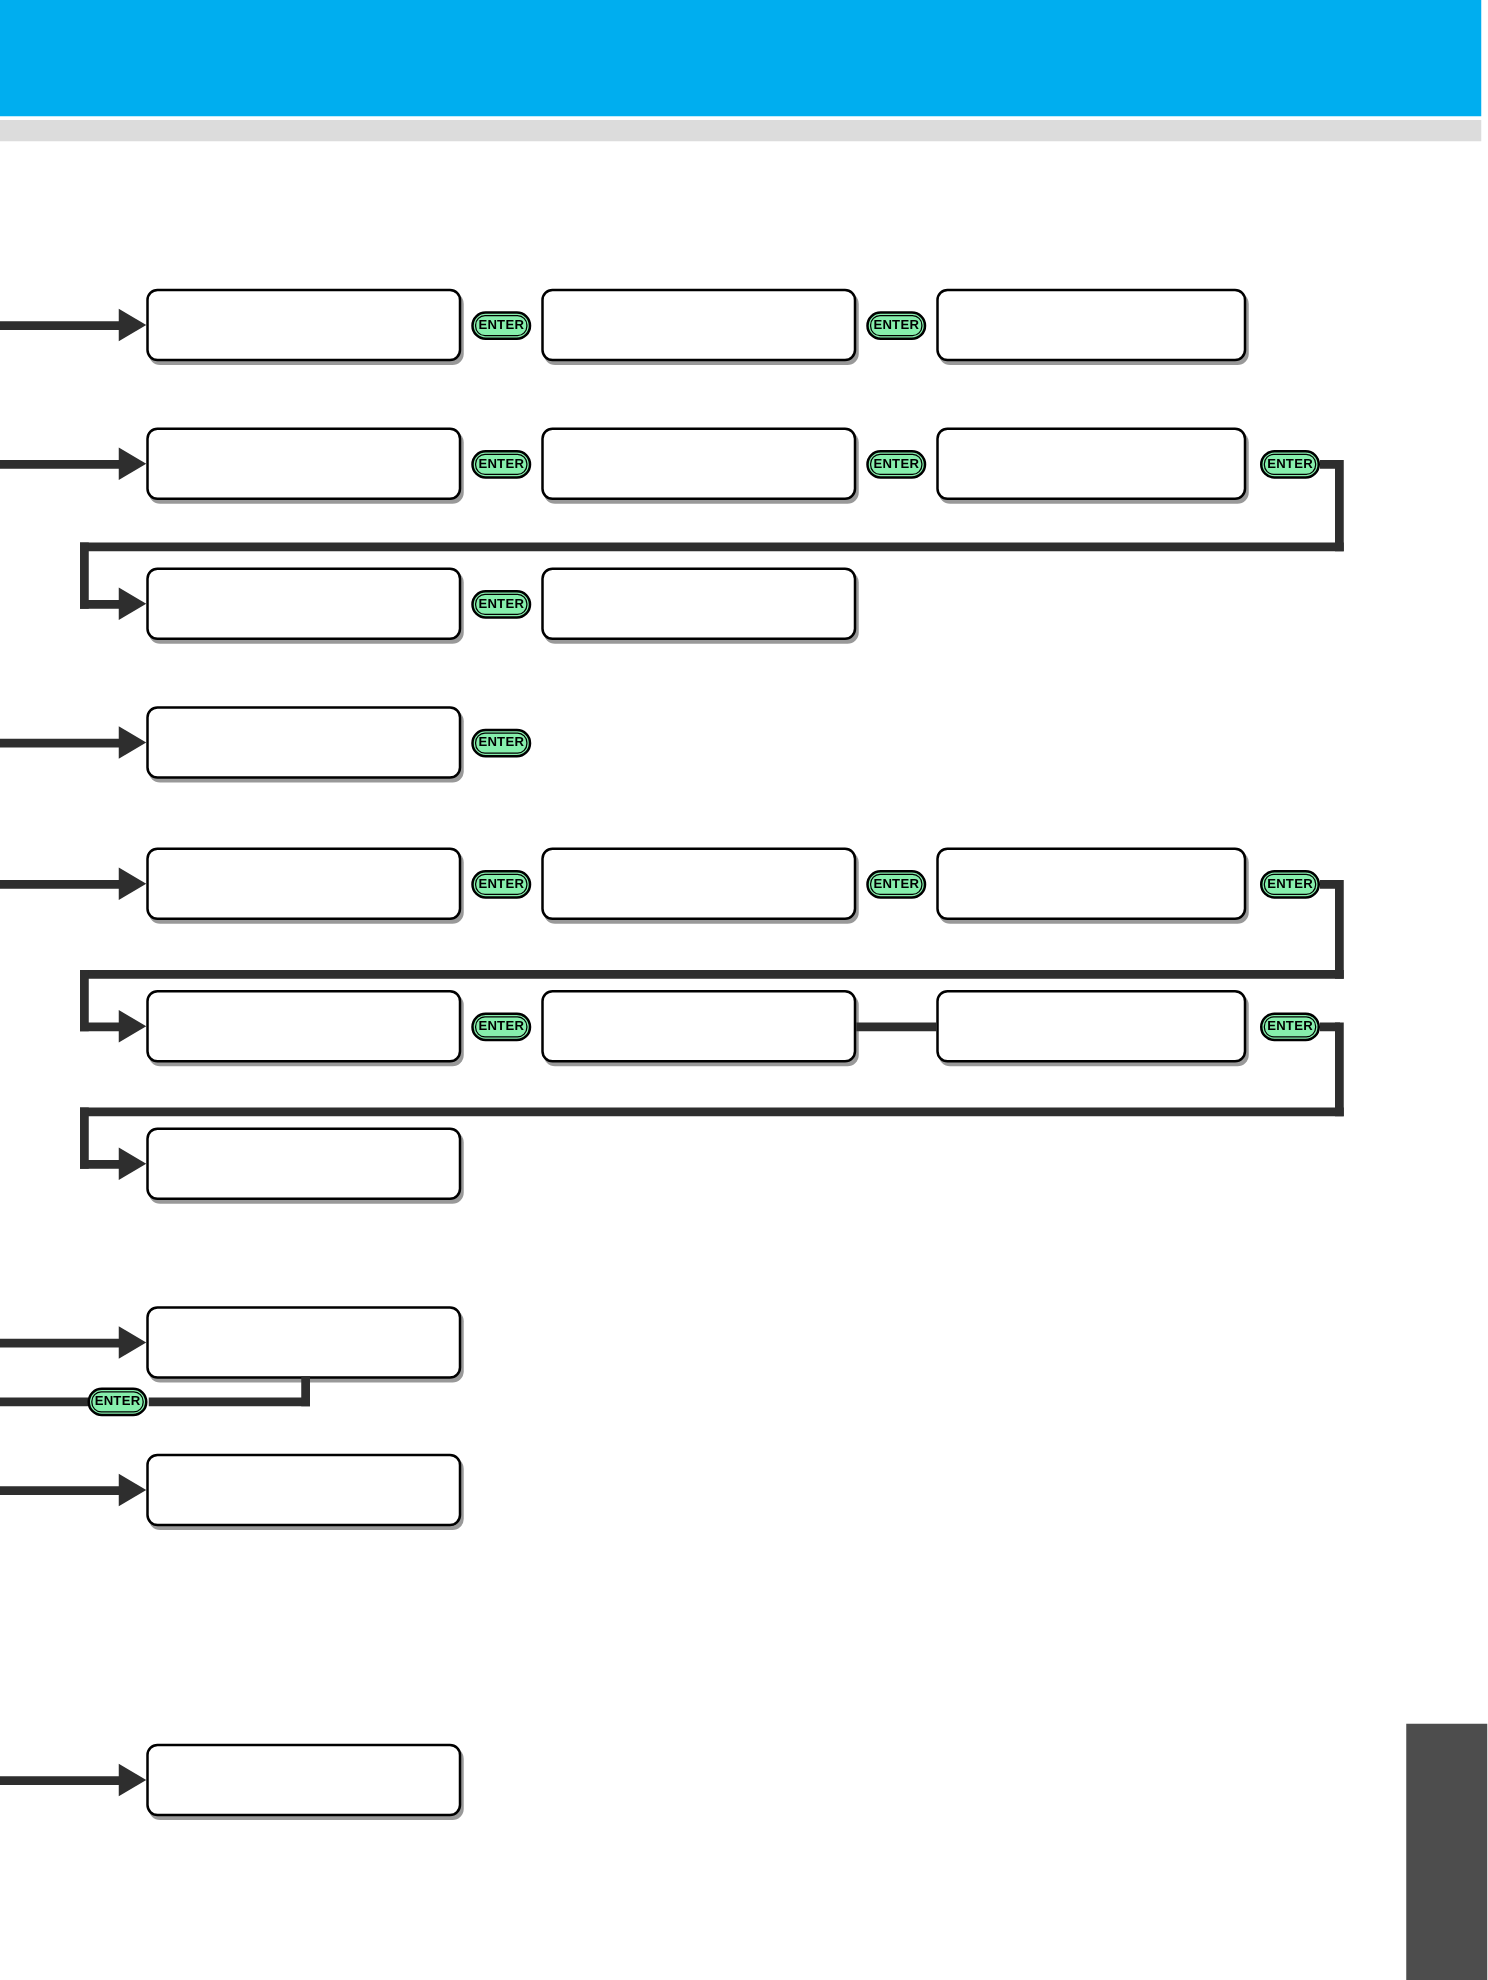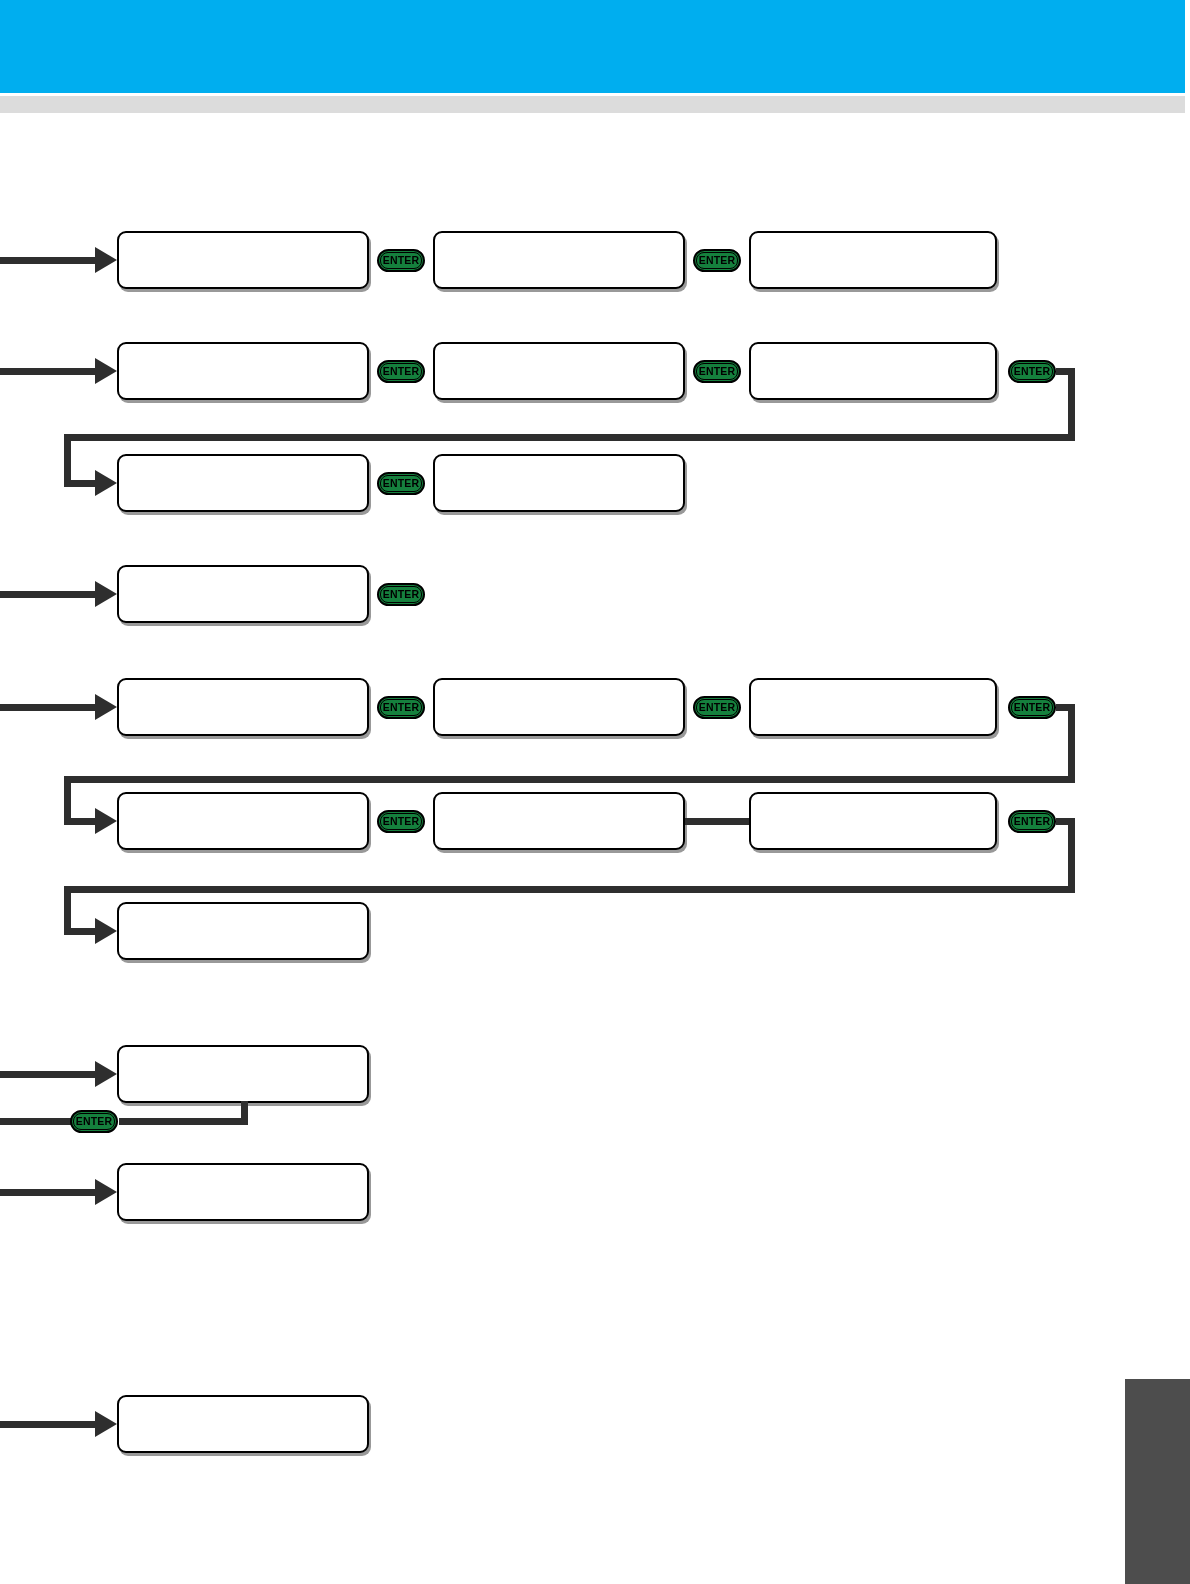--- a/index.html
+++ b/index.html
@@ -50,21 +50,21 @@
   .ah{
     position:absolute;width:0;height:0;
     border-top:13px solid transparent;
     border-bottom:13px solid transparent;
     border-left:22px solid var(--line);
   }
   .enter{
     position:absolute;
     box-sizing:border-box;
     width:48px;height:23px;
-    background:#15803d;
+    background:#86efac;
     border:2px solid #000;
     border-radius:12px;
     padding:1px;
   }
   .enter-inner{
     box-sizing:border-box;
     width:100%;height:100%;
     border:1px solid #000;
     border-radius:8px;
     display:flex;align-items:center;justify-content:center;

